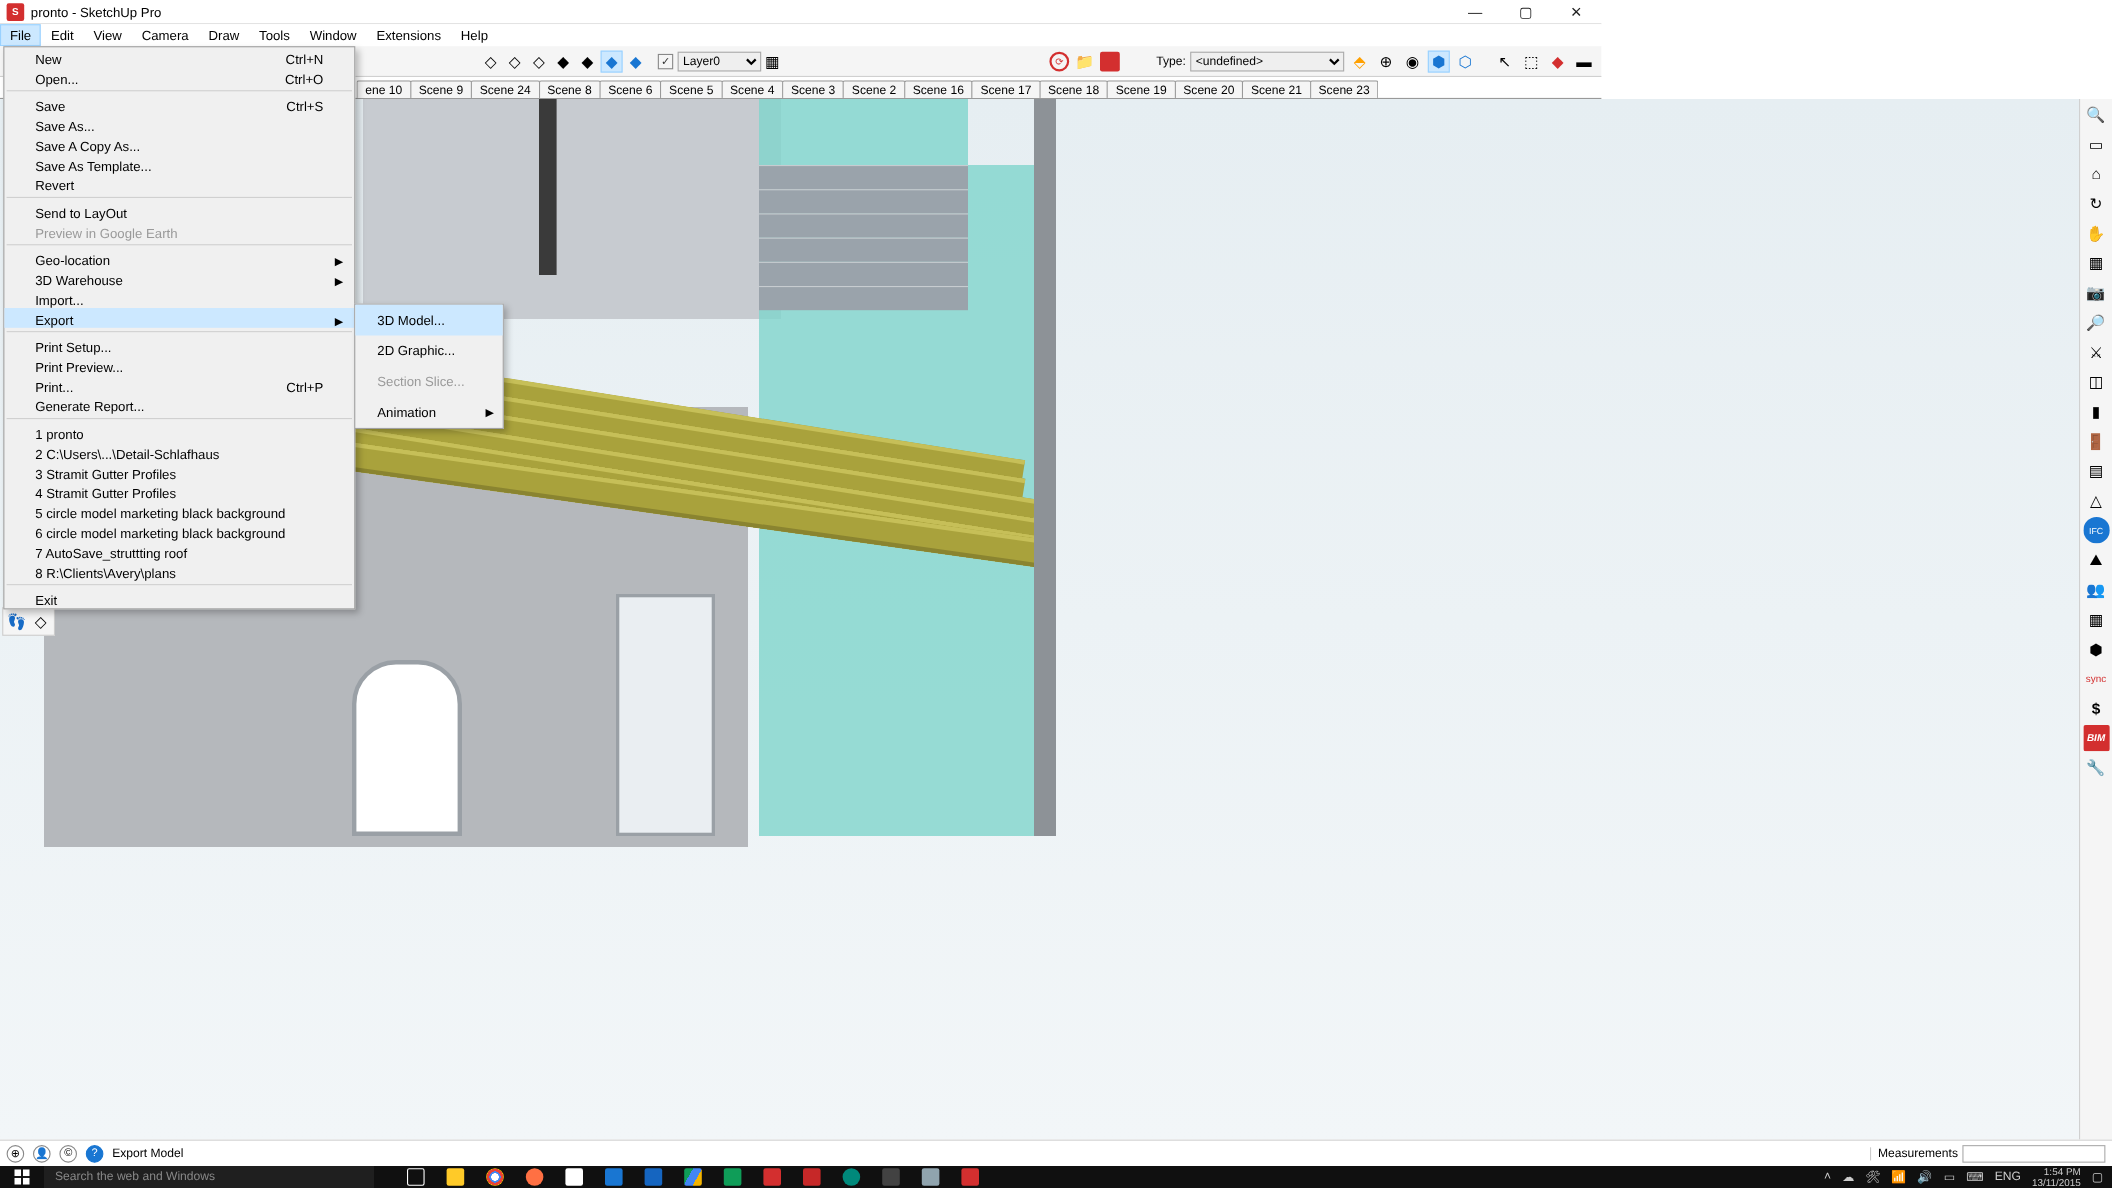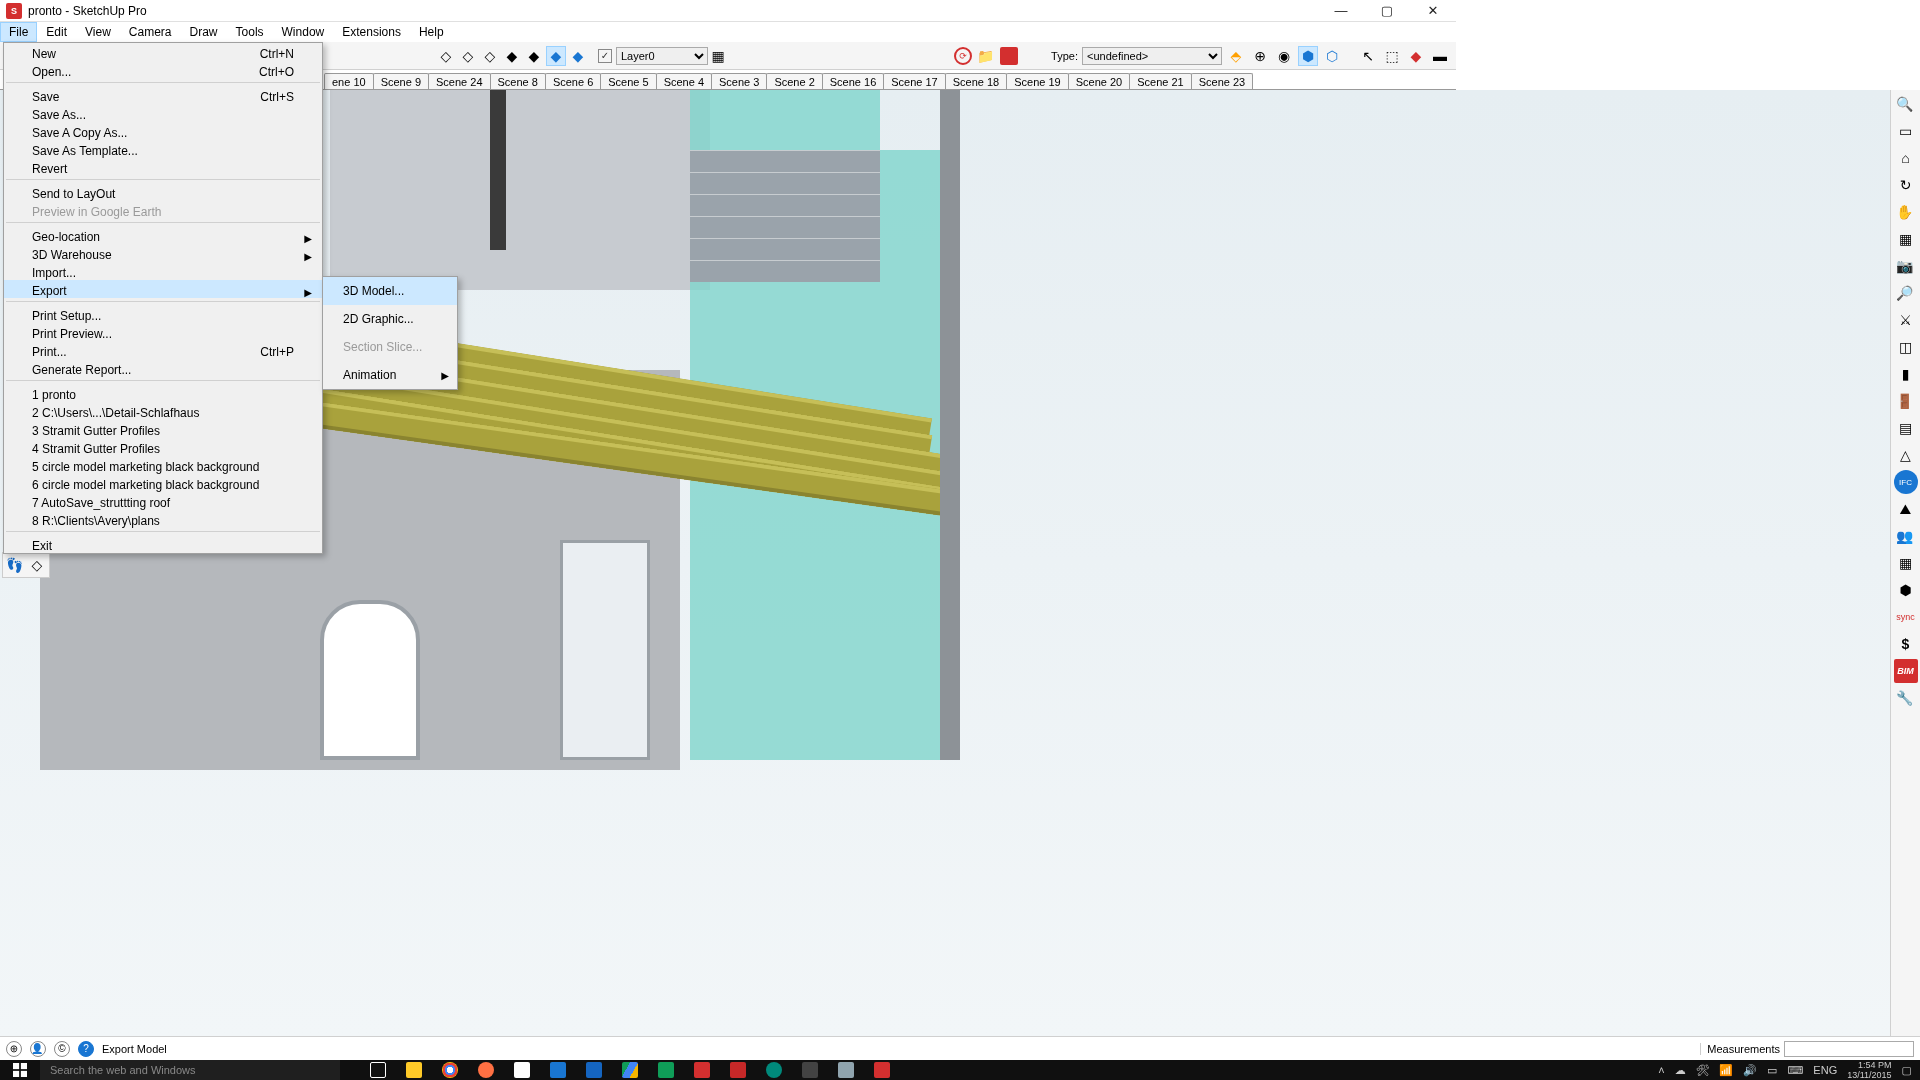--- a/index.html
+++ b/index.html
@@ -18,21 +18,21 @@
 .menubar .menu-item.active { background: #cce8ff; border: 1px solid #99d1ff; padding: 1px 8px; }
 
 
 .toolbar-row { height: 28px; display: flex; align-items: center; gap: 2px; padding: 0 2px; background: #f5f5f5; border-bottom: 1px solid #d0d0d0; position: relative; }
 .toolbar-row .hidden-under-menu { width: 324px; height: 100%; }
 .tb-icon { width: 20px; height: 20px; display:flex;align-items:center;justify-content:center; border:1px solid transparent; font-size:14px; }
 .tb-icon.sel { background:#cce8ff; border-color:#99d1ff; }
 .tb-sep { width:6px; }
 .layer-box { display:flex; align-items:center; margin-left:8px; }
 .layer-box .chk { width:14px;height:14px;border:1px solid #888;display:flex;align-items:center;justify-content:center;font-size:10px;color:#333;margin-right:4px;}
-.layer-box select { font-size:11px; width:92px; height:18px; border:1px solid #aaa;}
+.layer-box select { font-size:11px; width:76px; height:18px; border:1px solid #aaa;}
 .type-box { display:flex;align-items:center;margin-left:auto; gap:4px; padding-right:4px;}
 .type-box label{font-size:11px;margin-left:15px;}
 .type-box select{font-size:11px;width:140px;height:18px;border:1px solid #aaa;}
 .red-circle{width:18px;height:18px;border-radius:50%;border:2px solid #d32f2f;display:flex;align-items:center;justify-content:center;font-size:9px;color:#d32f2f;}
 .red-square{width:18px;height:18px;background:#d32f2f;border-radius:2px;}
 
 
 .scene-tabs { height: 20px; display:flex; align-items:flex-end; background:#fff; font-size:11px; padding-left:324px; overflow:hidden; border-bottom:1px solid #999;}
 .scene-tab { padding: 2px 7px 1px 7px; border:1px solid #999; border-bottom:none; margin-right:-1px; background:#f5f5f5; white-space:nowrap; border-radius:2px 2px 0 0;}
 

